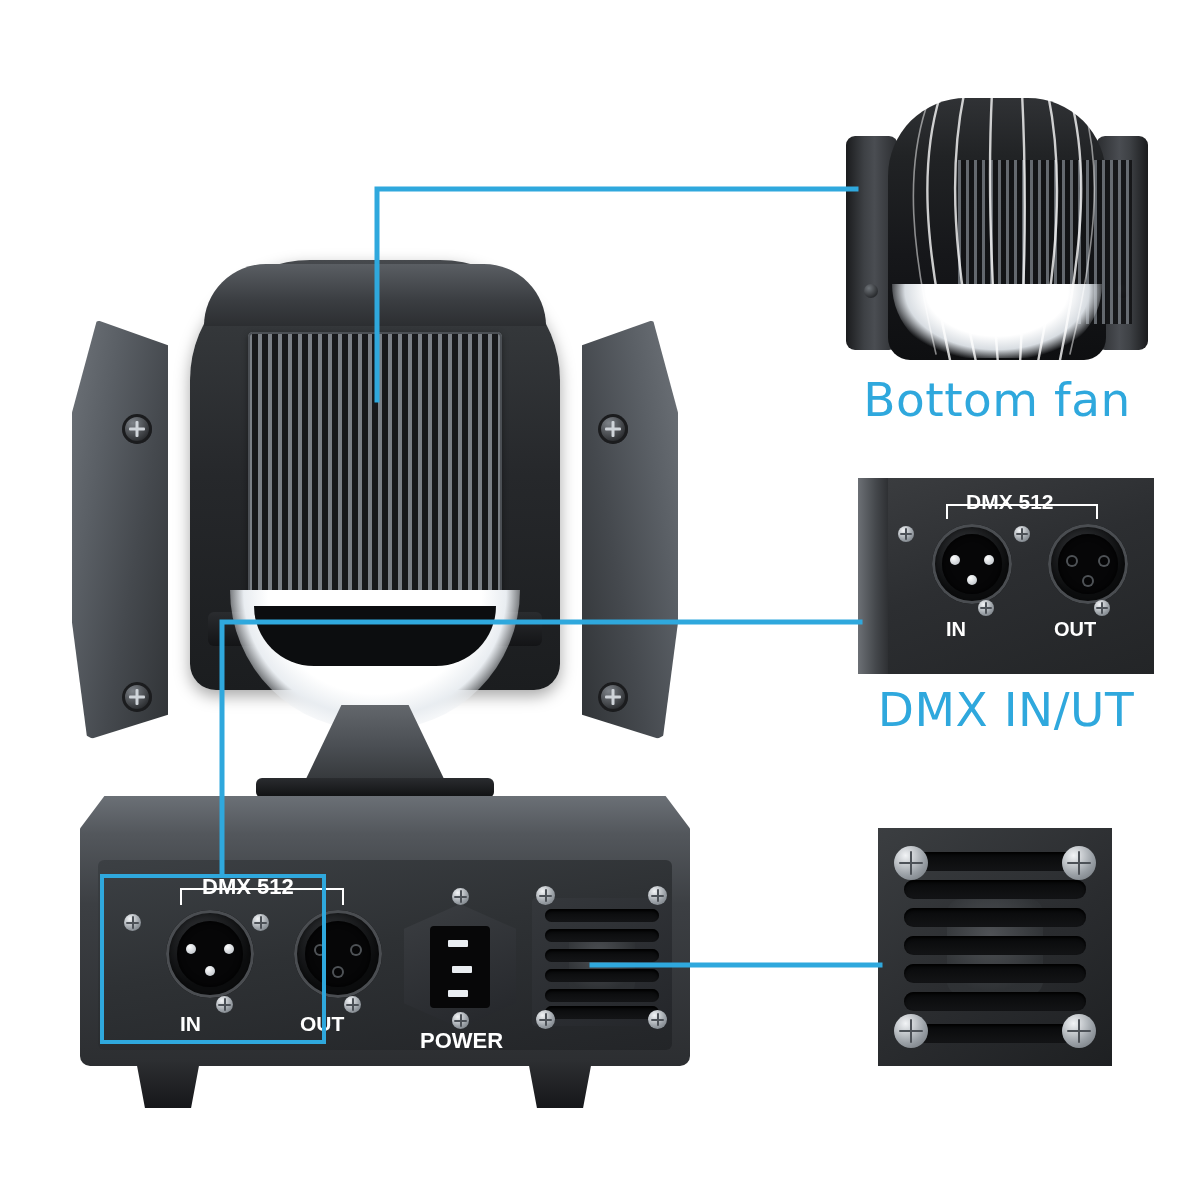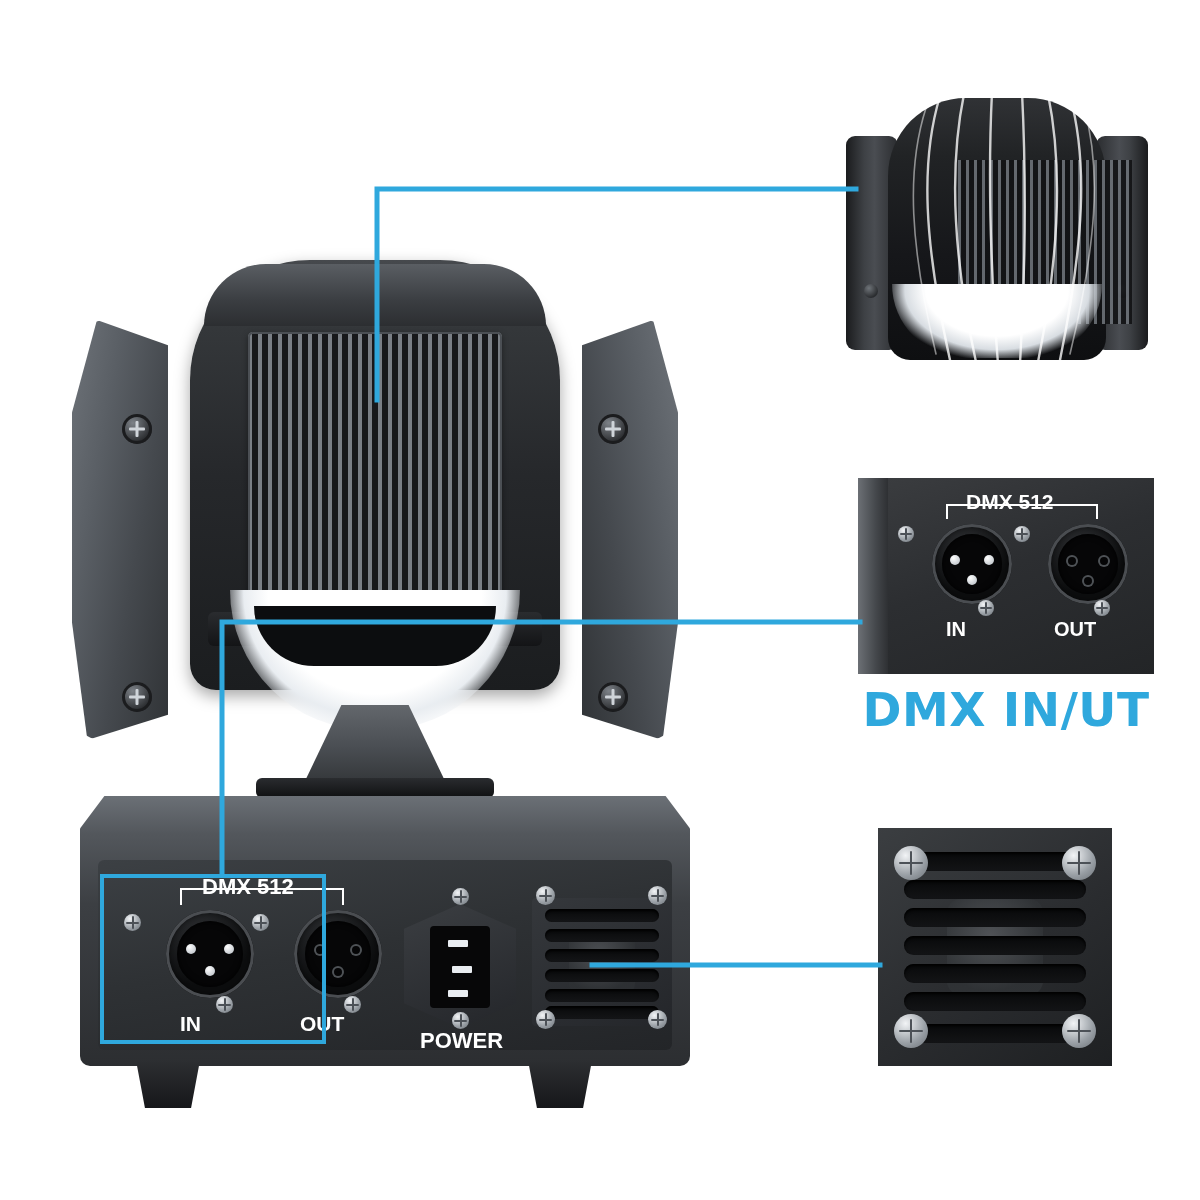--- a/index.html
+++ b/index.html
@@ -265,20 +265,21 @@
         <path d="M142 0 C146 80, 146 170, 140 272"></path>
         <path d="M168 2 C182 70, 180 160, 158 270"></path>
         <path d="M190 4 C208 70, 204 150, 180 268"></path>
       </g>
       <g fill="none" stroke="#ffffff" stroke-width="1.6" opacity="0.5" stroke-linecap="round">
         <path d="M46 16 C26 78, 30 154, 56 262"></path>
         <path d="M204 16 C222 78, 216 154, 190 262"></path>
       </g>
     </svg>
   </div>
+  <div class="callout-label" style="left:840px;top:372px;width:314px;">Bottom fan</div>
 
   <div class="inset" id="inset-dmx">
     <div class="dmx-side"></div>
     <div class="dmx-face">
 
       <div class="bracket" style="left:58px;top:26px;width:148px;height:13px;"></div>
       <span class="panel-text" style="left:78px;top:12px;font-size:21px;">DMX 512</span>
 
       <div class="xlr" style="left:44px;top:46px;width:80px;height:80px;">
         <div class="xlr-bore" style="width:60px;height:60px;"></div>
@@ -294,21 +295,21 @@
         <div class="xlr-bore" style="width:60px;height:60px;"></div>
         <div class="pin pin-fem" style="left:18px;top:31px;width:12px;height:12px;"></div>
         <div class="pin pin-fem" style="left:50px;top:31px;width:12px;height:12px;"></div>
         <div class="pin pin-fem" style="left:34px;top:51px;width:12px;height:12px;"></div>
       </div>
       <div class="screw" style="left:126px;top:48px;width:16px;height:16px;"></div>
       <div class="screw" style="left:206px;top:122px;width:16px;height:16px;"></div>
       <span class="panel-text" style="left:166px;top:140px;font-size:20px;">OUT</span>
     </div>
   </div>
-  <div class="callout-label" style="left:858px;top:682px;width:296px;font-weight:bold;">DMX IN/UT</div>
+  <div class="callout-label" style="left:858px;top:682px;width:296px;">DMX IN/UT</div>
 
   <div class="inset" id="inset-backfan">
     <div class="bfan-hub"></div>
     <div class="bfan-slot" style="top:24px;"></div>
     <div class="bfan-slot" style="top:52px;"></div>
     <div class="bfan-slot" style="top:80px;"></div>
     <div class="bfan-slot" style="top:108px;"></div>
     <div class="bfan-slot" style="top:136px;"></div>
     <div class="bfan-slot" style="top:164px;"></div>
     <div class="bfan-slot" style="top:196px;"></div>

